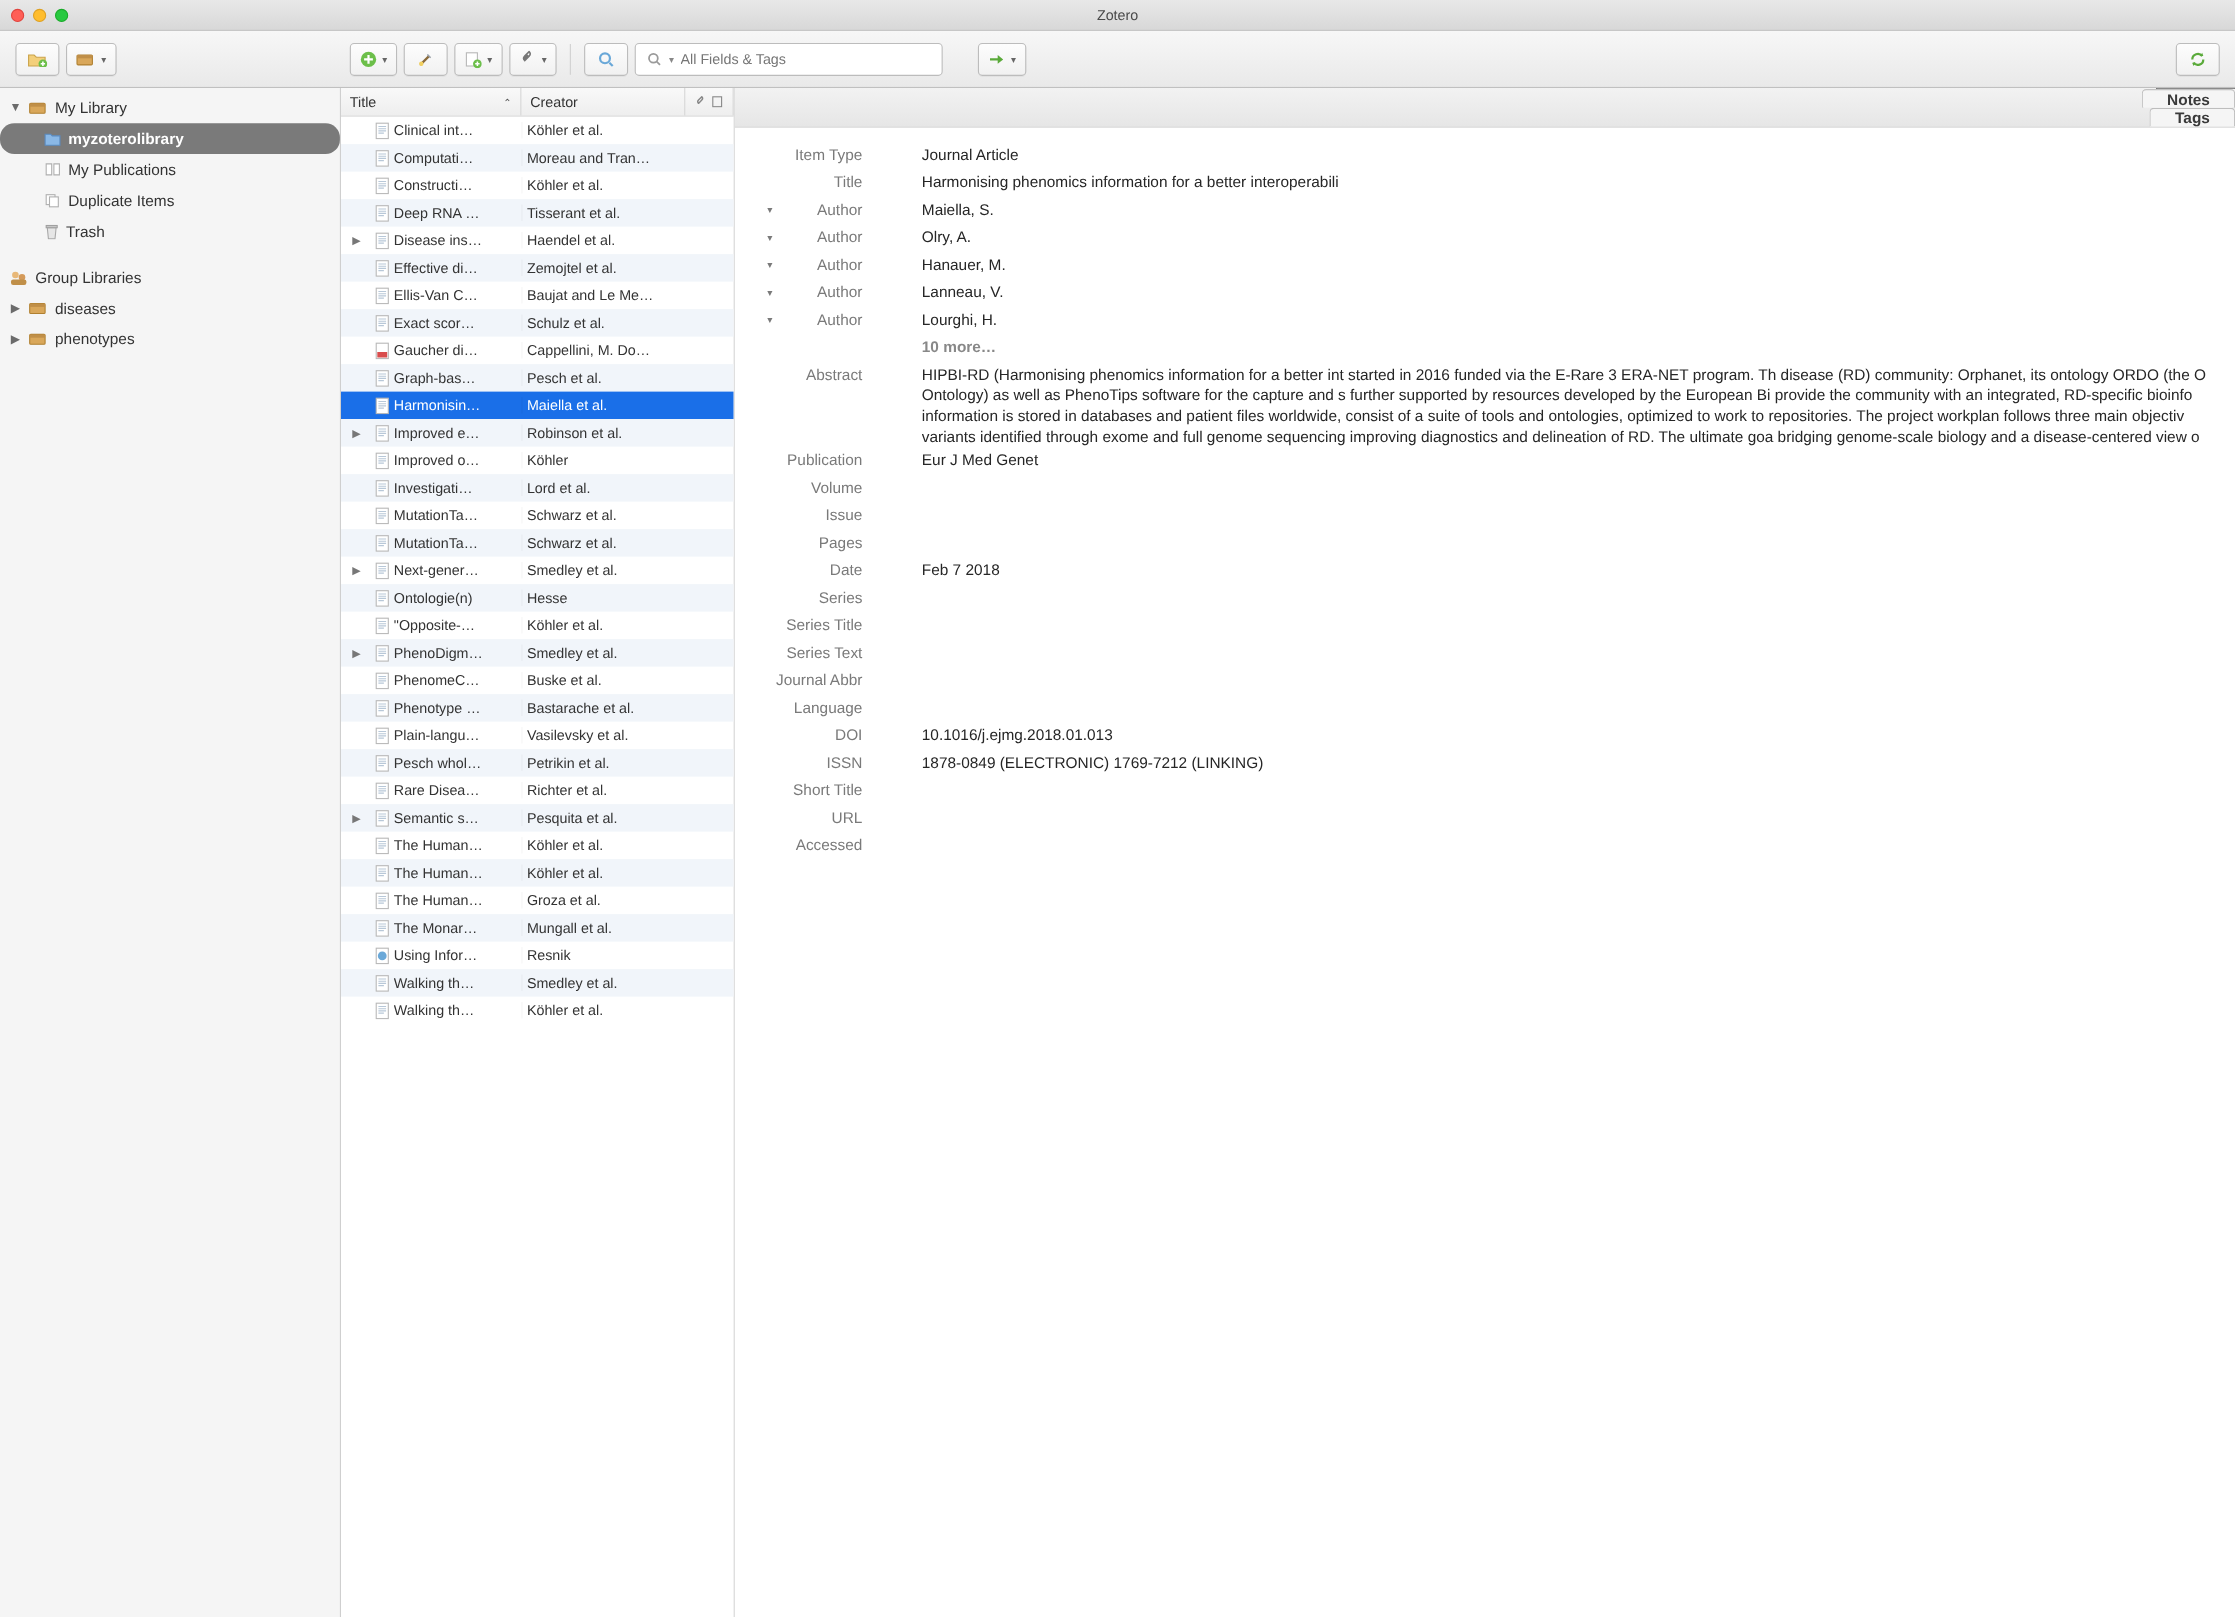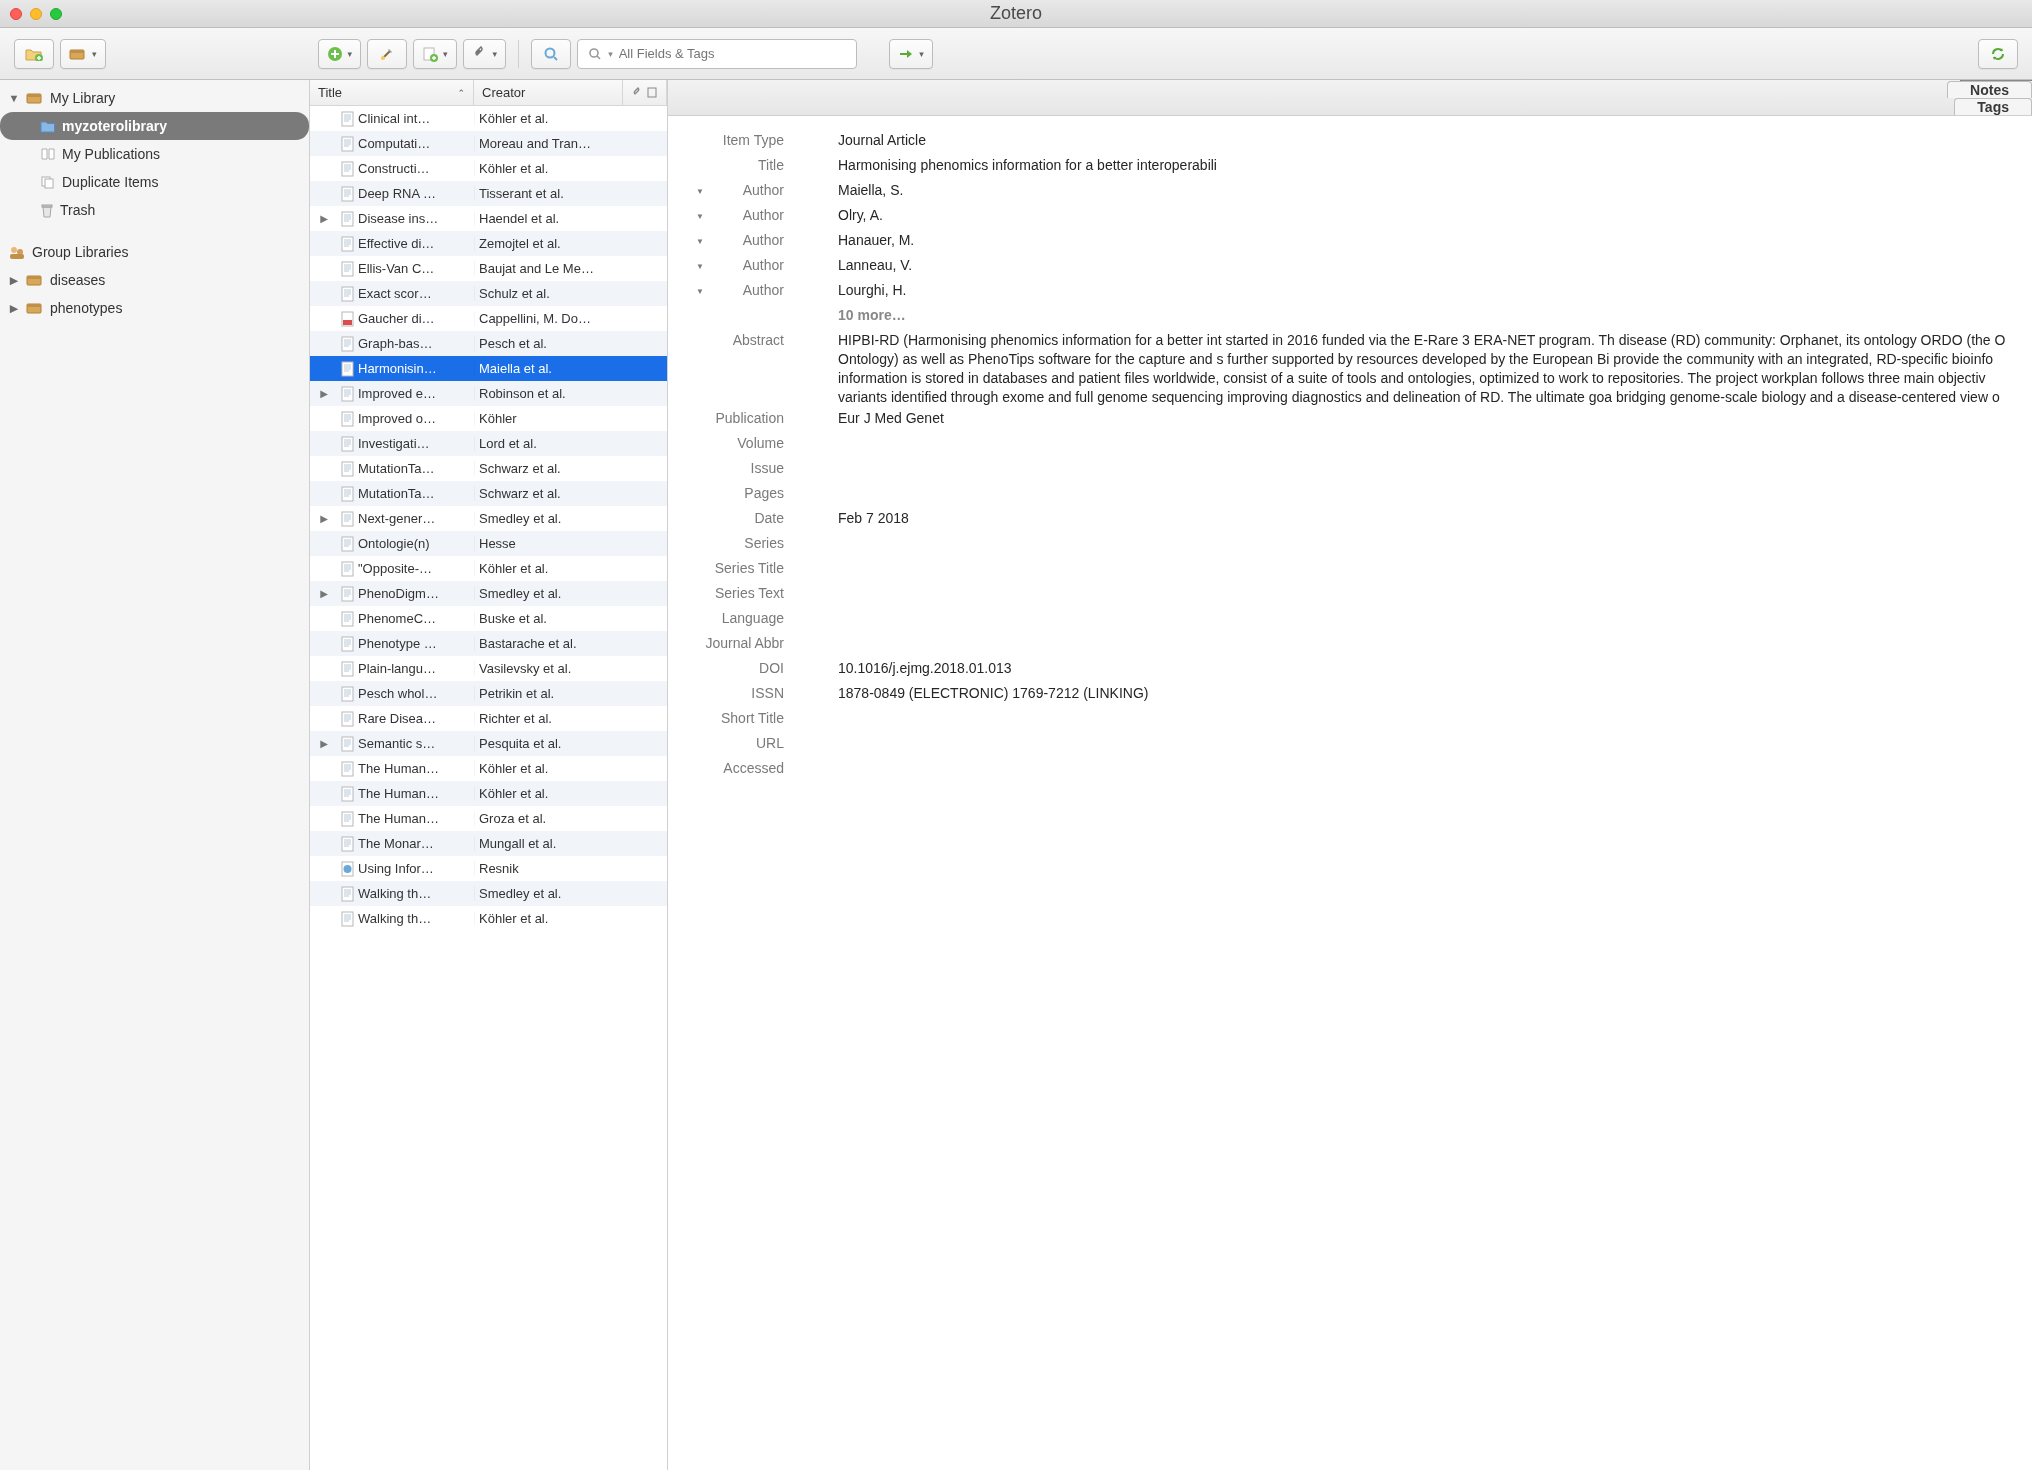--- a/index.html
+++ b/index.html
@@ -5,21 +5,21 @@
   * { box-sizing: border-box; margin: 0; padding: 0; }
   body { font-family: -apple-system, "Helvetica Neue", Arial, sans-serif; font-size: 13px; color: #333; background: #ececec; overflow: hidden; width: 2032px; height: 1470px; }
   
   
   .titlebar { height: 28px; background: linear-gradient(#e8e8e8, #d8d8d8); display: flex; align-items: center; padding: 0 10px; border-bottom: 1px solid #bdbdbd; position: relative; }
   .traffic-lights { display: flex; gap: 8px; }
   .traffic-light { width: 12px; height: 12px; border-radius: 50%; }
   .tl-red { background: #ff5f57; border: 0.5px solid #e0443e; }
   .tl-yellow { background: #ffbd2e; border: 0.5px solid #dea123; }
   .tl-green { background: #28c940; border: 0.5px solid #1aab29; }
-  .titlebar-title { position: absolute; left: 50%; transform: translateX(-50%); color: #4a4a4a; font-size: 18px; }
+  .titlebar-title { position: absolute; left: 50%; transform: translateX(-50%); color: #4a4a4a; font-size: 13px; }
 
   
   .toolbar { height: 52px; background: linear-gradient(#f7f7f7, #e9e9e9); border-bottom: 1px solid #c0c0c0; display: flex; align-items: center; padding: 0 14px; gap: 6px; }
   .tool-btn { height: 30px; min-width: 40px; background: linear-gradient(#fdfdfd, #f1f1f1); border: 1px solid #bcbcbc; border-radius: 4px; display: inline-flex; align-items: center; justify-content: center; gap: 3px; padding: 0 8px; box-shadow: 0 1px 0 rgba(0,0,0,0.04); }
   .tool-btn .dd { font-size: 9px; color: #666; margin-left: 2px; }
   .tool-sep { width: 1px; height: 28px; background: #d0d0d0; margin: 0 6px; }
   .searchbox { height: 30px; width: 280px; background: #fff; border: 1px solid #bcbcbc; border-radius: 4px; display: flex; align-items: center; padding: 0 10px; color: #8a8a8a; gap: 6px; }
   .searchbox input { border: none; outline: none; flex: 1; font-size: 13px; color: #0f172a; background: transparent; }
   .tool-gap-sm { width: 200px; }
   .tool-spacer-flex { flex: 1; }
@@ -705,25 +705,25 @@
           </div>
           <div class="field-row">
             <div class="field-label">Series Title</div>
             <div class="field-value"></div>
           </div>
           <div class="field-row">
             <div class="field-label">Series Text</div>
             <div class="field-value"></div>
           </div>
           <div class="field-row">
+            <div class="field-label">Journal Abbr</div>
+            <div class="field-value"></div>
+          </div>
+          <div class="field-row">
             <div class="field-label">Language</div>
-            <div class="field-value"></div>
-          </div>
-          <div class="field-row">
-            <div class="field-label">Journal Abbr</div>
             <div class="field-value"></div>
           </div>
           <div class="field-row">
             <div class="field-label">DOI</div>
             <div class="field-value">10.1016/j.ejmg.2018.01.013</div>
           </div>
           <div class="field-row">
             <div class="field-label">ISSN</div>
             <div class="field-value">1878-0849 (ELECTRONIC) 1769-7212 (LINKING)</div>
           </div>

